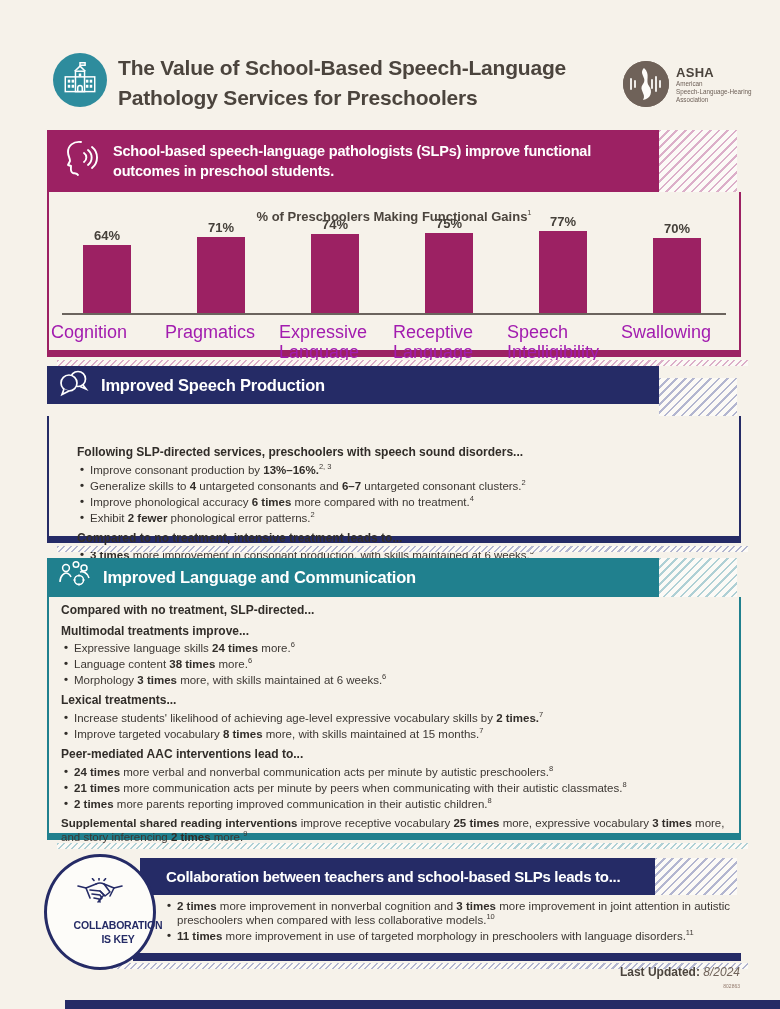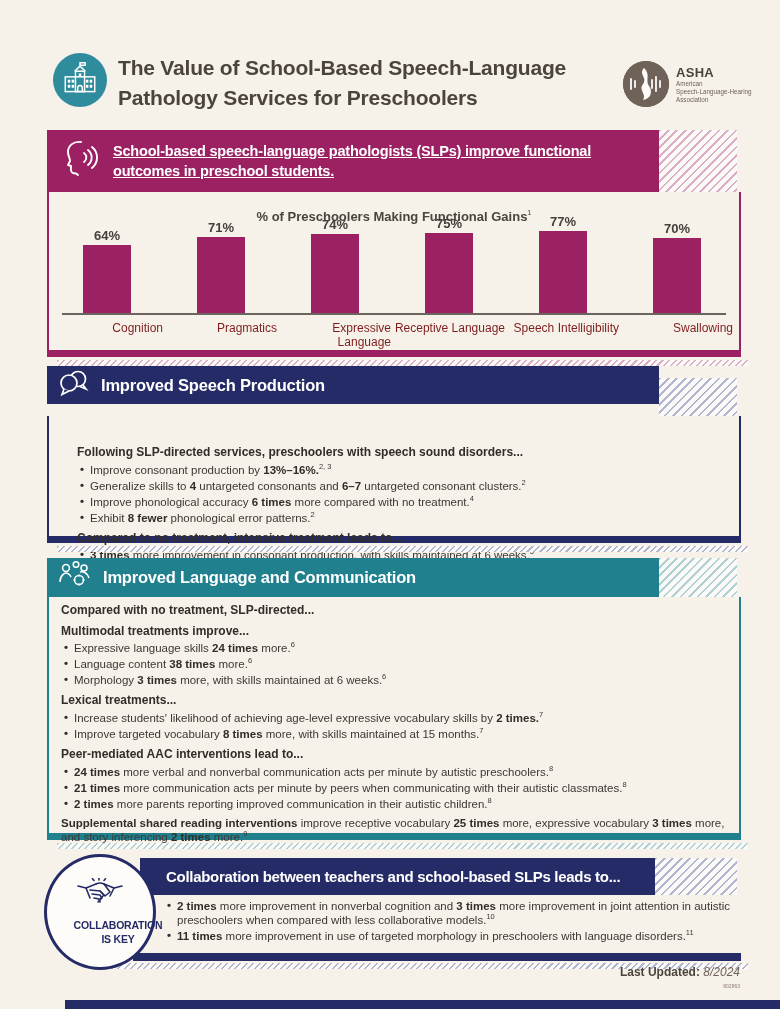--- a/index.html
+++ b/index.html
@@ -12,41 +12,41 @@
   .page-title{left:118px;top:53px;width:500px;font-size:21px;font-weight:600;
      color:#4B443D;line-height:1.45;letter-spacing:-0.2px;}
   .asha-circle{left:623px;top:61px;width:46px;height:46px;border-radius:50%;
      background:#6F6259;display:flex;align-items:center;justify-content:center;}
   .asha-text{left:676px;top:65px;width:100px;color:#4B443D;}
   .asha-acronym{font-size:13px;font-weight:700;letter-spacing:.3px;}
   .asha-sub{font-size:6.3px;color:#6F6259;line-height:1.25;}
   
   .banner{display:flex;align-items:center;color:#fff;}
   .banner .btxt{font-weight:600;letter-spacing:-0.2px;}
-  .banner-magenta{background:#9C2163;text-decoration:underline;}
+  .banner-magenta{background:#9C2163;}
   .banner-navy{background:#252B66;}
   .banner-teal{background:#20808E;}
   .bhatch{background:#FCFAF6;}
   .bhatch.m{background-image:repeating-linear-gradient(135deg,#DCAFC9 0 1.8px,transparent 1.8px 6px);}
   .bhatch.n{background-image:repeating-linear-gradient(135deg,#B3B6D0 0 1.8px,transparent 1.8px 6px);}
   .bhatch.t{background-image:repeating-linear-gradient(135deg,#AFD0D5 0 1.8px,transparent 1.8px 6px);}
   .hband{height:6px;background:#FCFAF6;}
   .hband.m{background-image:repeating-linear-gradient(135deg,#DCAFC9 0 1.5px,transparent 1.5px 4.6px);}
   .hband.n{background-image:repeating-linear-gradient(135deg,#B3B6D0 0 1.5px,transparent 1.5px 4.6px);}
   .hband.t{background-image:repeating-linear-gradient(135deg,#AFD0D5 0 1.5px,transparent 1.5px 4.6px);}
   
   .secbox{background:transparent;}
   .box-magenta{border-left:2px solid #9C2163;border-right:2px solid #9C2163;border-bottom:7px solid #9C2163;}
   .box-navy{border-left:2px solid #252B66;border-right:2px solid #252B66;border-bottom:7px solid #252B66;}
   .box-teal{border-left:2px solid #20808E;border-right:2px solid #20808E;border-bottom:7px solid #20808E;}
   
   .chart-title{font-size:13px;font-weight:600;color:#4B443D;text-align:center;}
   .bar{background:#9C2163;}
   .vlabel{font-size:13px;font-weight:600;color:#45403A;text-align:center;}
-  .clabel{font-size:12px;color:#7f1d1d;text-align:right;line-height:1.13;}
+  .clabel{font-size:18px;color:#a21caf;text-align:left;line-height:1.13;}
   .axis{background:#6B645E;}
   sup{font-size:7.5px;vertical-align:top;position:relative;top:-1px;font-weight:400;}
   
   .item{font-size:11.5px;line-height:1.22;color:#3C3733;margin:0 0 2px;}
   .item.lead,.item.subhead{font-size:12px;font-weight:700;color:#312D29;margin:6px 0 3px;}
   .item.lead{margin-top:0;}
   .item.bullet{padding-left:13px;position:relative;}
   .item.bullet::before{content:"\2022";position:absolute;left:3px;top:-1px;color:#312D29;font-weight:700;}
   .item.para{margin-top:5px;}
   .b{font-weight:700;color:#312D29;}
@@ -164,21 +164,21 @@
   </span>
   <span class="btxt" style="margin-left:11px;font-size:16.5px;">Improved Speech Production</span>
 </div>
 <div class="abs bhatch n" style="left:659px;top:378px;width:78px;height:38px;"></div>
 <div class="abs secbox box-navy" style="left:47px;top:416px;width:690px;height:120px;"></div>
 <div class="abs" style="left:77px;top:421px;width:672px;margin-top:24px;">
     <div class="item lead"><span>Following SLP-directed services, preschoolers with speech sound disorders...</span></div>
     <div class="item bullet"><span>Improve consonant production by </span><span class="b">13%–16%.</span><sup>2, 3</sup></div>
     <div class="item bullet"><span>Generalize skills to </span><span class="b">4</span><span> untargeted consonants and </span><span class="b">6–7</span><span> untargeted consonant clusters.</span><sup>2</sup></div>
     <div class="item bullet"><span>Improve phonological accuracy </span><span class="b">6 times</span><span> more compared with no treatment.</span><sup>4</sup></div>
-    <div class="item bullet"><span>Exhibit </span><span class="b">8 fewer</span><span> phonological error patterns.</span><sup>2</sup></div>
+    <div class="item bullet"><span>Exhibit </span><span class="b">2 fewer</span><span> phonological error patterns.</span><sup>2</sup></div>
     <div class="item subhead"><span>Compared to no treatment, intensive treatment leads to...</span></div>
     <div class="item bullet"><span class="b">3 times</span><span> more improvement in consonant production, with skills maintained at 6 weeks.</span><sup>5</sup></div>
   </div>
 <div class="abs hband n" style="left:57px;top:546px;width:691px;"></div>
 
 <div class="abs banner banner-teal" style="left:47px;top:558px;width:612px;height:39px;">
   <span style="margin-left:10px;">
     <svg width="36" height="32" viewBox="0 0 36 32" fill="none" stroke="#fff" stroke-width="1.5">
       <circle cx="9" cy="8" r="3.4"></circle>
       <circle cx="19" cy="4.5" r="2.8"></circle>

